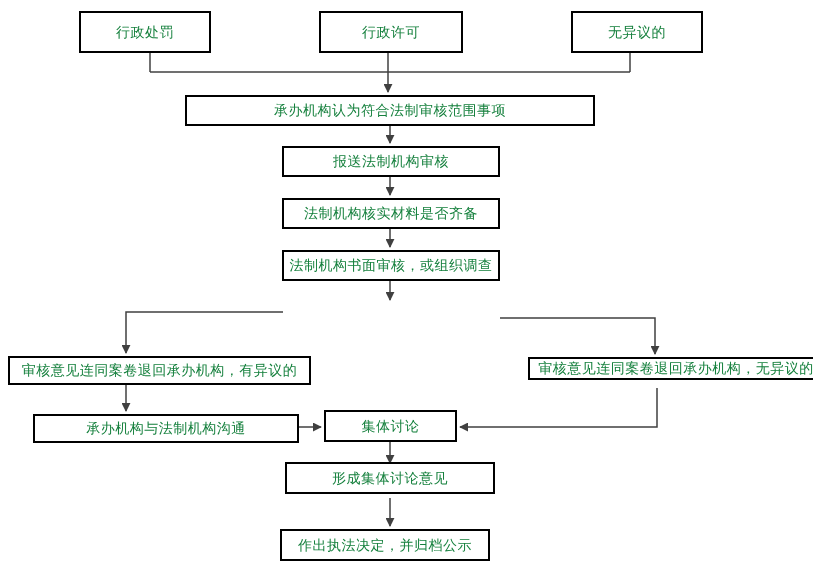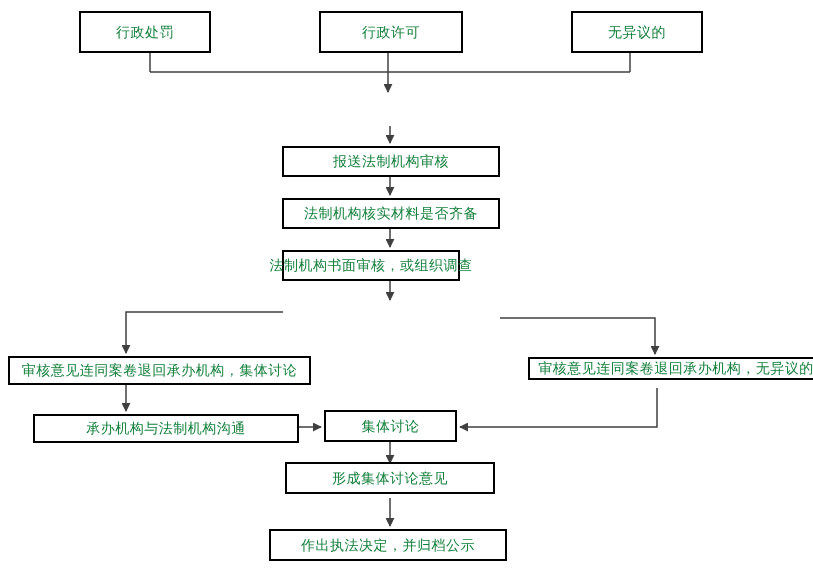--- a/index.html
+++ b/index.html
@@ -59,25 +59,26 @@
     <path class="wire" d="M657,388 L657,427 L460,427" marker-end="url(#arrow)"></path>
 
     <path class="wire" d="M390,442 L390,463" marker-end="url(#arrow)"></path>
     <path class="wire" d="M390,498 L390,526" marker-end="url(#arrow)"></path>
   </svg>
 
   <div class="node" style="left:79px;top:11px;width:132px;height:42px">行政处罚</div>
   <div class="node" style="left:319px;top:11px;width:144px;height:42px">行政许可</div>
   <div class="node" style="left:571px;top:11px;width:132px;height:42px">无异议的</div>
 
+  <div class="node" style="left:185px;top:95px;width:410px;height:31px">承办机构认为符合法制审核范围事项</div>
   <div class="node" style="left:282px;top:146px;width:218px;height:31px">报送法制机构审核</div>
   <div class="node" style="left:282px;top:198px;width:218px;height:31px">法制机构核实材料是否齐备</div>
-  <div class="node" style="left:282px;top:250px;width:178px;height:31px">法制机构书面审核，或组织调查</div>
+  <div class="node" style="left:282px;top:250px;width:218px;height:31px">法制机构书面审核，或组织调查</div>
 
-  <div class="node" style="left:8px;top:356px;width:303px;height:29px">审核意见连同案卷退回承办机构，集体讨论</div>
+  <div class="node" style="left:8px;top:356px;width:303px;height:29px">审核意见连同案卷退回承办机构，有异议的</div>
   <div class="node" style="left:528px;top:357px;width:296px;height:23px">审核意见连同案卷退回承办机构，无异议的</div>
   <div class="node" style="left:33px;top:414px;width:266px;height:29px">承办机构与法制机构沟通</div>
   <div class="node" style="left:324px;top:410px;width:133px;height:32px">集体讨论</div>
 
   <div class="node" style="left:285px;top:462px;width:210px;height:32px">形成集体讨论意见</div>
-  <div class="node" style="left:269px;top:529px;width:238px;height:32px">作出执法决定，并归档公示</div>
+  <div class="node" style="left:280px;top:529px;width:210px;height:32px">作出执法决定，并归档公示</div>
 
 </div>
 
 </body></html>

